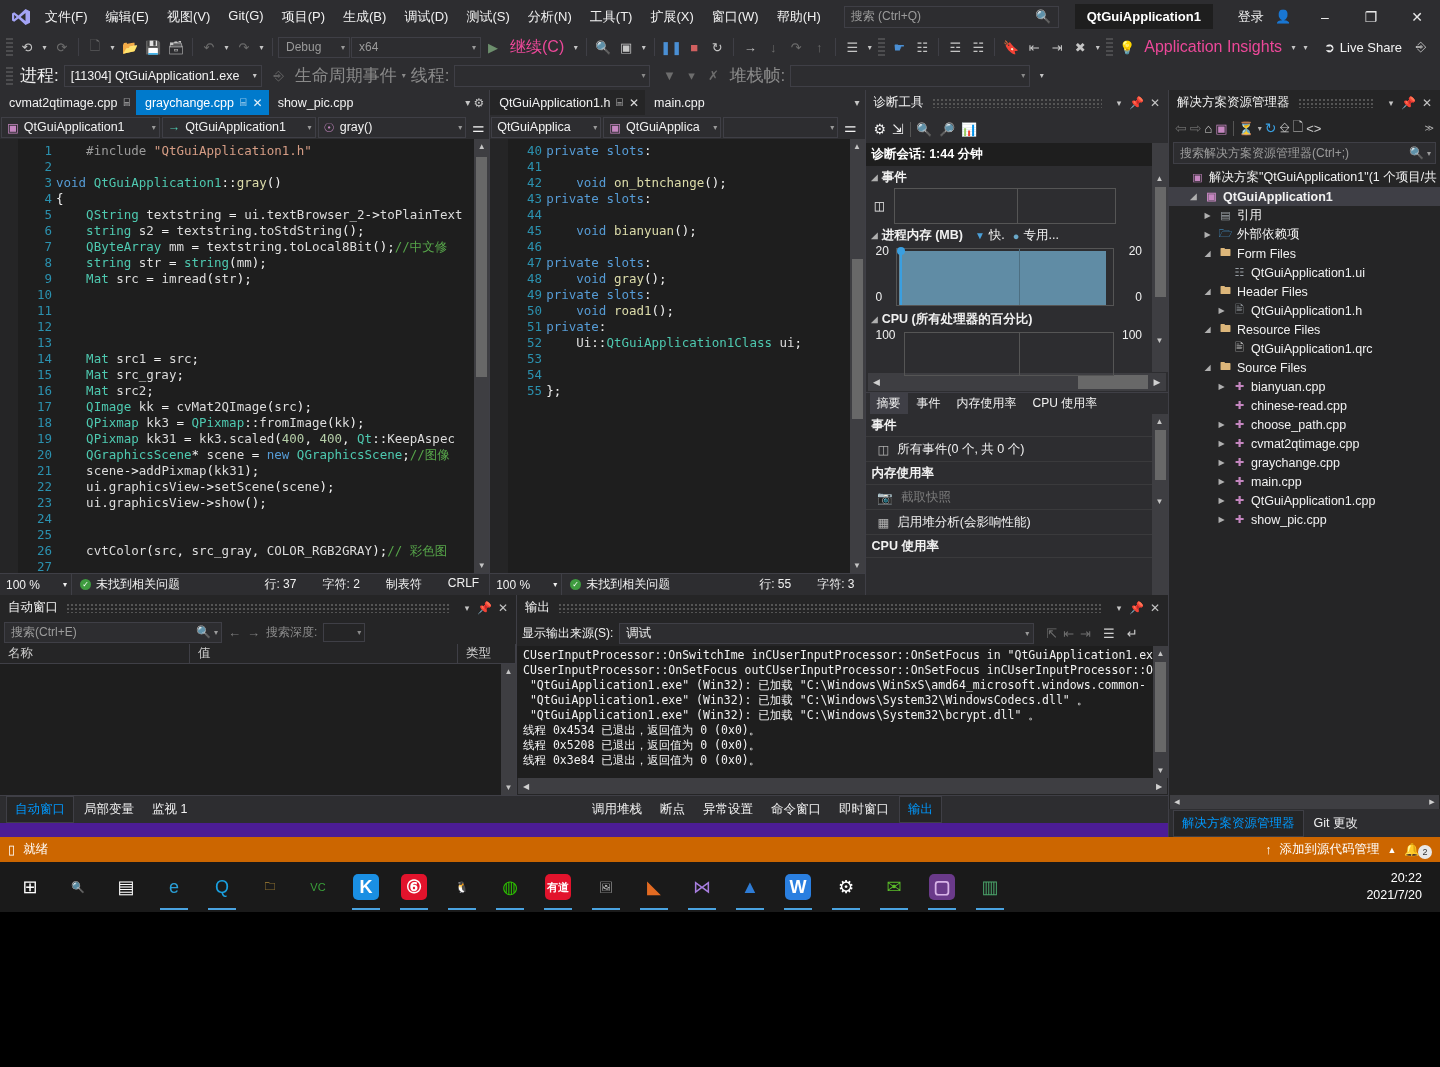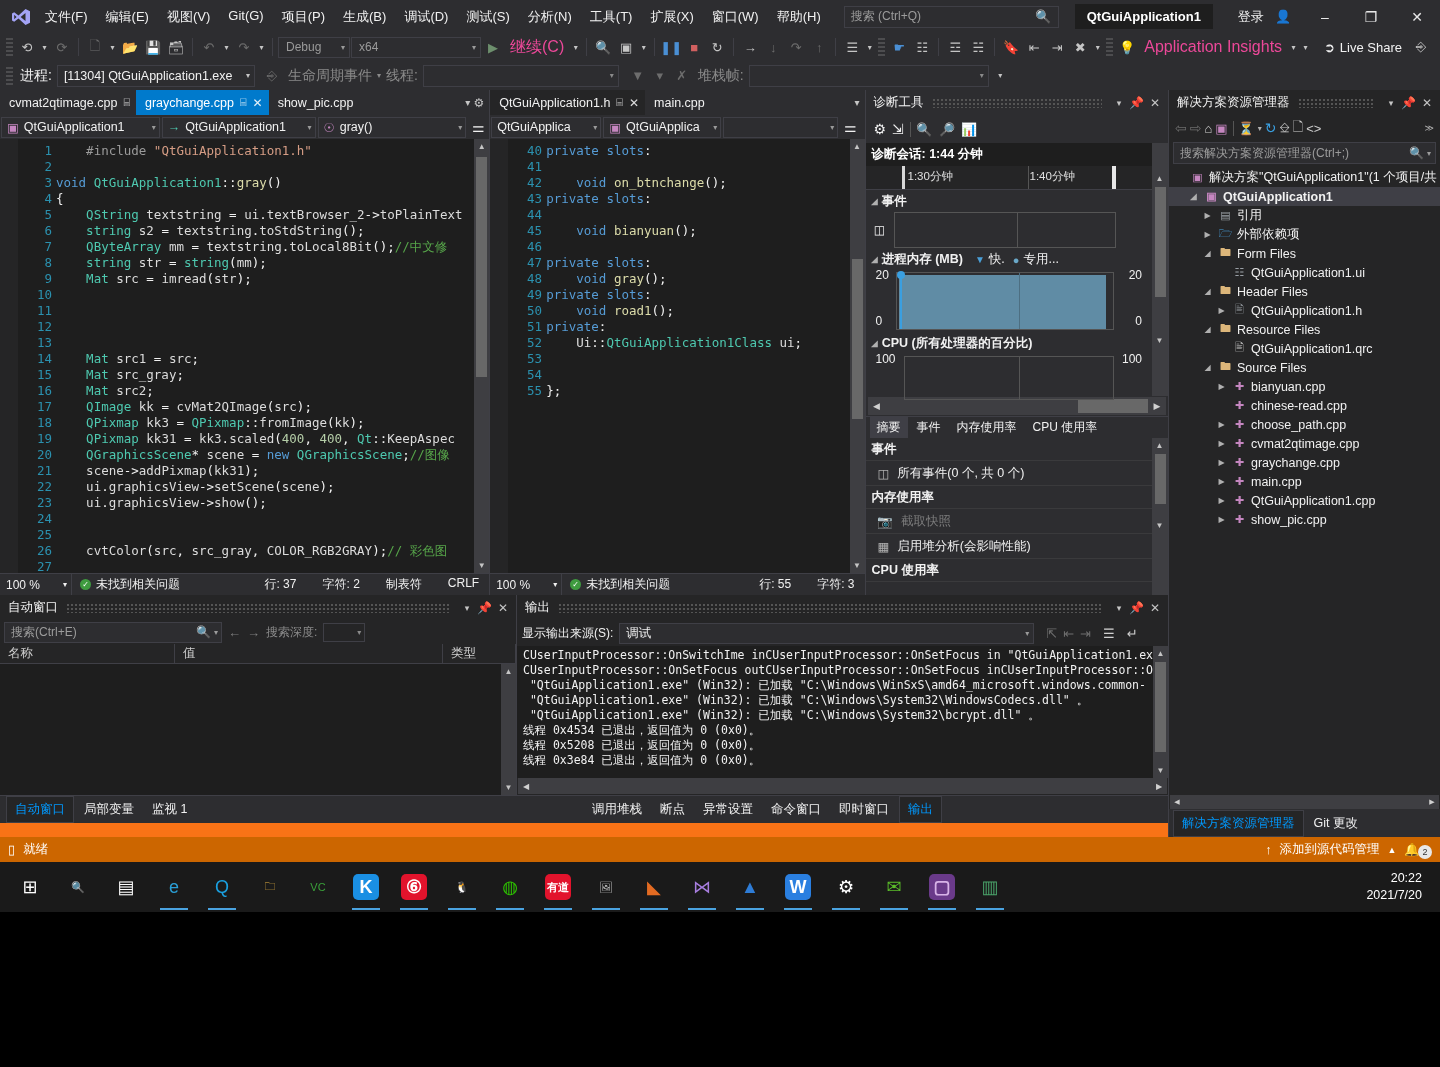--- a/index.html
+++ b/index.html
@@ -33,27 +33,27 @@
   .tb-sep { width:1px; height:18px; background:#3f3f46; margin:0 4px; }
   .tb-caret { color:#c5c5c5; font-size:8px; width:11px; display:flex; align-items:center; justify-content:center;}
   .tb-combo { height:21px; border:1px solid #3f3f46; background:#2d2d30; display:flex; align-items:center;
       padding:0 4px 0 7px; color:#9a9a9a; font-size:12px; }
   .tb-combo .v { flex:1; }
   .tb-combo .c { font-size:8px; margin-left:6px; color:#9a9a9a;}
   .tb-text { font-size:16px; padding:0 5px; color:#ec4899; }
   .live-share { display:flex; align-items:center; gap:5px; font-size:13px; color:#f1f1f1; padding:0 8px; }
 
   .toolbar2 { height:29px; background:#2d2d30; display:flex; align-items:center; padding-left:4px; flex:none; }
-  .lbl { font-size:14px; color:#f1f1f1; padding:0 5px; }
+  .lbl { font-size:17px; color:#f1f1f1; padding:0 5px; }
   .lbl.dim { color:#8a8a8a; }
   .combo2 { height:22px; border:1px solid #3f3f46; background:#2d2d30; display:flex; align-items:center;
      padding:0 4px 0 6px; font-size:12.5px; color:#f1f1f1; }
 
   
-  .main { flex:1; display:flex; min-height:0; background:#f97316; }
+  .main { flex:1; display:flex; min-height:0; background:#4c1d95; }
   .left-col { width:1168px; display:flex; flex-direction:column; min-width:0; }
   .editor-row { height:505px; display:flex; min-width:0; }
 
   
   .tabstrip { height:25px; background:#2d2d30; display:flex; align-items:stretch; }
   .tab { display:flex; align-items:center; padding:0 6px 0 9px; font-size:12.5px; color:#f1f1f1; gap:6px;
          background:#2d2d30; max-width:200px; }
   .tab.active { background:#007acc; color:#fff; }
   .tab.inactive2 { background:#252526; }
   .tab .pin { font-size:11px; opacity:.9; }
@@ -532,27 +532,20 @@
             <span style="font-size:14px">⚙</span>
             <span style="font-size:14px">⇲</span>
             <span style="width:1px;height:15px;background:#555"></span>
             <span style="font-size:13px;color:#7ab3e0">🔍</span>
             <span style="font-size:13px;color:#7ab3e0">🔎</span>
             <span style="font-size:13px">📊</span>
           </div>
           <div style="display:flex; min-height:0; flex:none;">
             <div style="flex:1; min-width:0;">
               <div class="diag-session">诊断会话: 1:44 分钟</div>
-              <div class="ruler">
-                <div style="position:absolute;left:36px;top:0;width:3px;height:100%;background:#d8d8d8"></div>
-                <span style="position:absolute;left:42px;top:3px;">1:30分钟</span>
-                <span style="position:absolute;left:164px;top:3px;">1:40分钟</span>
-                <div style="position:absolute;left:162px;top:0;width:1px;height:100%;background:#555"></div>
-                <div style="position:absolute;left:246px;top:0;width:4px;height:100%;background:#e8e8e8"></div>
-              </div>
               <div class="sect-hdr">
                 <span class="tri">◢</span>
                 <span>事件</span>
               </div>
               <div style="display:flex;align-items:center;">
                 <span style="width:28px;text-align:center;font-size:12px">◫</span>
                 <div style="flex:1;height:36px;border:1px solid #555;margin-right:36px;position:relative">
                   <div style="position:absolute;left:122px;top:0;width:1px;height:100%;background:#555"></div>
                 </div>
               </div>
@@ -649,21 +642,21 @@
               <span style="font-size:8px;margin-left:3px">▾</span>
             </div>
             <span style="color:#7d7d7d;font-size:13px">←</span>
             <span style="color:#7d7d7d;font-size:13px">→</span>
             <span style="color:#8a8a8a">搜索深度:</span>
             <div style="width:42px;height:19px;border:1px solid #3f3f46;display:flex;align-items:center;justify-content:flex-end;padding-right:3px">
               <span style="font-size:8px;color:#8a8a8a">▾</span>
             </div>
           </div>
           <div class="grid-head">
-            <span style="width:175px">名称</span>
+            <span style="width:190px">名称</span>
             <span style="width:268px">值</span>
             <span style="flex:1">类型</span>
           </div>
           <div style="display:flex;flex:1;min-height:0">
             <div class="grid-body" style="flex:1"></div>
             <div class="vscroll">
               <div class="arrow" style="top:0">▲</div>
               <div class="arrow" style="bottom:0">▼</div>
             </div>
           </div>

